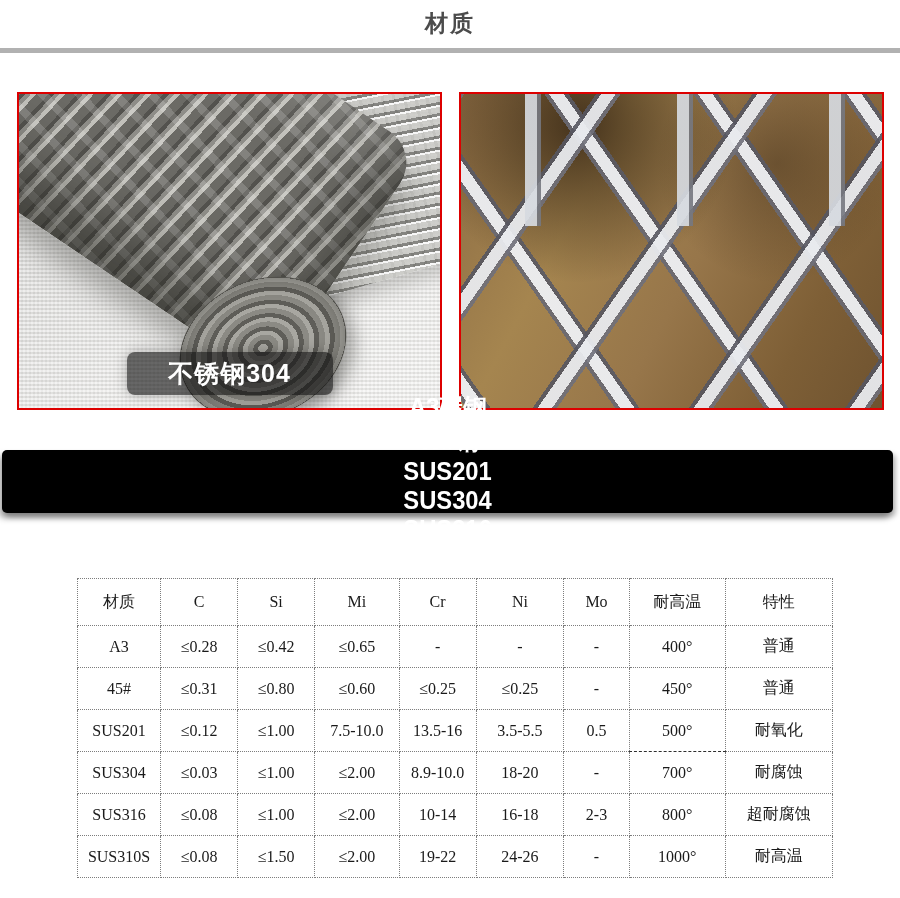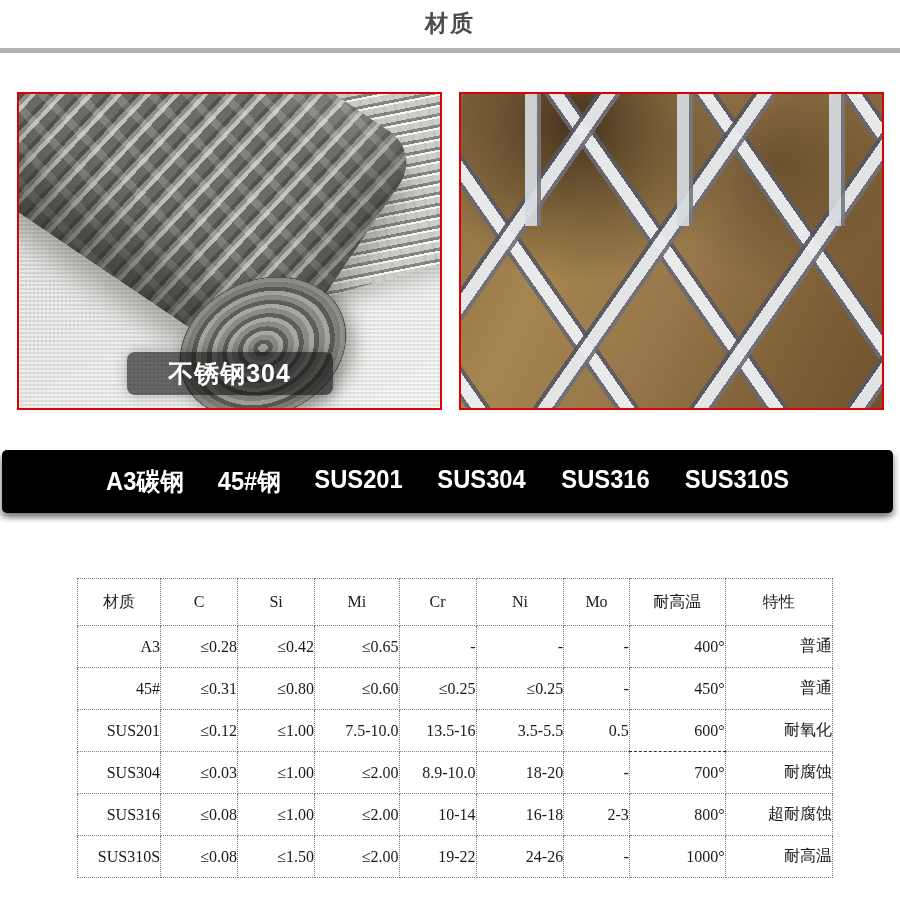--- a/index.html
+++ b/index.html
@@ -103,21 +103,21 @@
     position:absolute; left:77px; top:578px; width:756px;
     border-collapse:collapse; table-layout:fixed;
     font-family:"Liberation Serif","DejaVu Serif",serif;
     font-size:16px; color:#1a1a1a; text-align:center;
   }
   .spec-table th, .spec-table td {
     border:1px dotted #7d7d7d; font-weight:normal; padding:0;
     overflow:hidden; white-space:nowrap;
   }
   .spec-table th { height:46px; }
-  .spec-table td { height:41px;text-align:right; }
+  .spec-table td { height:41px; }
   .spec-table td.dash-under { border-bottom:1px dashed #2e2e2e; }
   col.c0{width:11.0%} col.c1{width:10.2%} col.c2{width:10.2%} col.c3{width:11.2%}
   col.c4{width:10.2%} col.c5{width:11.6%} col.c6{width:8.7%}  col.c7{width:12.7%}
   col.c8{width:14.2%}
 </style>
 </head>
 <body>
 
 <div class="page-title">材质</div>
 <div class="title-rule"></div>
@@ -131,21 +131,21 @@
 </div>
 
 <div class="photo photo-right">
   <div class="art art-bg-201"></div>
   <div class="art art-grid-a"></div>
   <div class="art art-grid-b"></div>
   <div class="art art-topbars-201"></div>
 </div>
 
 <div class="banner">
-  <div class="banner-inner" style="display:flex;align-items:flex-start;">
+  <div class="banner-inner" style="display:flex;align-items:center;flex-direction:column;">
       <span class="banner-item">A3碳钢</span>
       <span class="banner-item">45#钢</span>
       <span class="banner-item">SUS201</span>
       <span class="banner-item">SUS304</span>
       <span class="banner-item">SUS316</span>
       <span class="banner-item">SUS310S</span>
     </div>
 </div>
 
 <table class="spec-table">
@@ -197,21 +197,21 @@
         <td>普通</td>
       </tr>
       <tr>
         <td>SUS201</td>
         <td>≤0.12</td>
         <td>≤1.00</td>
         <td>7.5-10.0</td>
         <td>13.5-16</td>
         <td>3.5-5.5</td>
         <td>0.5</td>
-        <td class="dash-under">600°</td>
+        <td class="dash-under">500°</td>
         <td>耐氧化</td>
       </tr>
       <tr>
         <td>SUS304</td>
         <td>≤0.03</td>
         <td>≤1.00</td>
         <td>≤2.00</td>
         <td>8.9-10.0</td>
         <td>18-20</td>
         <td>-</td>

